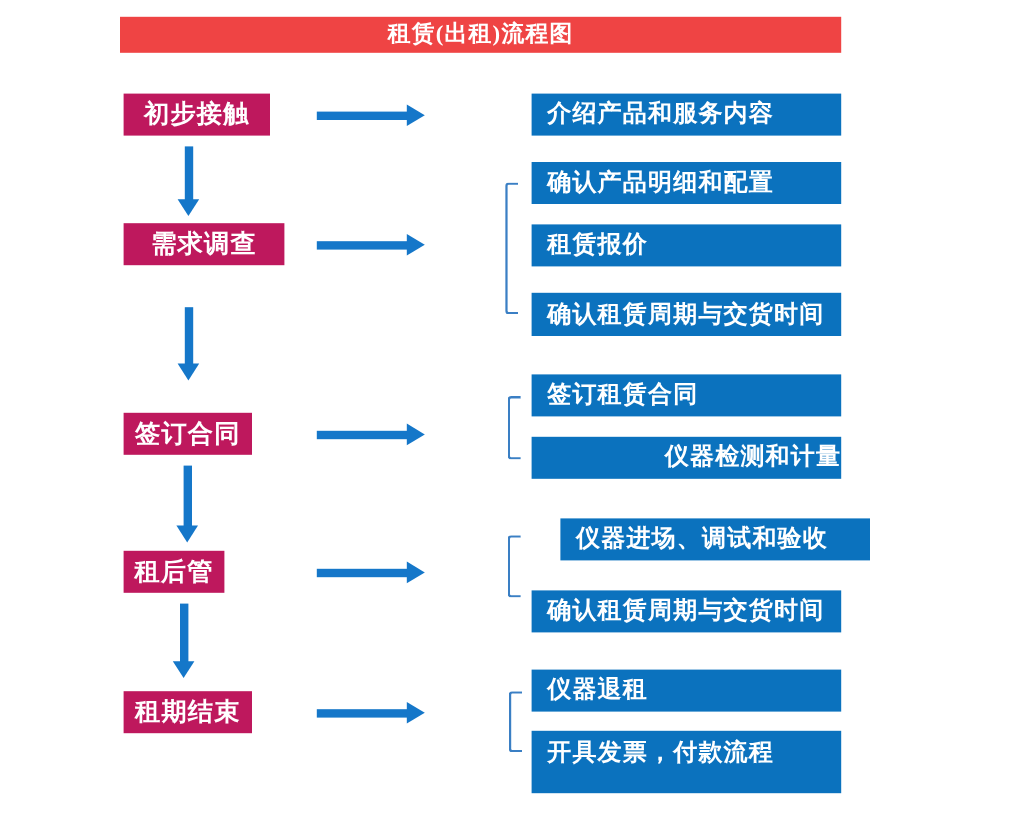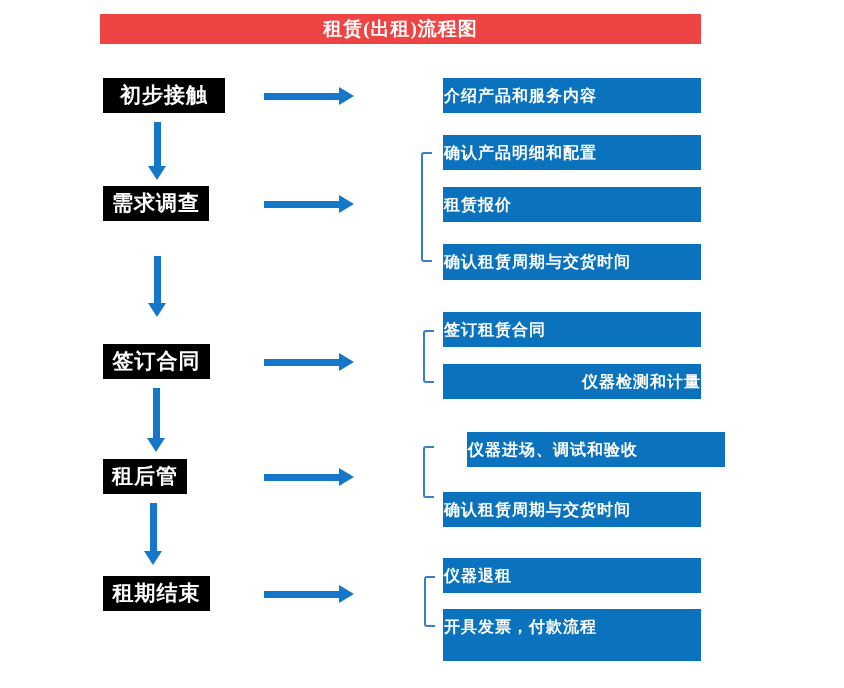--- a/index.html
+++ b/index.html
@@ -10,28 +10,28 @@
     font-family:"Liberation Serif","DejaVu Serif",serif;
     overflow:hidden;
   }
   .title-banner{
     position:absolute;left:100px;top:14px;width:601px;height:30px;
     background:#ef4444;color:#ffffff;
     font-weight:bold;font-size:19px;line-height:30px;text-align:center;
     letter-spacing:1px;
   }
   .lbox{
-    position:absolute;height:35px;background:#000000;color:#ffffff;
+    position:absolute;height:35px;background:#be185d;color:#ffffff;
     font-weight:bold;font-size:21px;line-height:35px;text-align:center;
     letter-spacing:1px;
   }
   .rbox{
     position:absolute;left:443px;width:258px;height:35px;background:#0b72be;color:#ffffff;
-    font-weight:bold;font-size:16px;line-height:35px;text-align:left;
-    padding-left:1px;box-sizing:border-box;letter-spacing:1px;white-space:nowrap;
+    font-weight:bold;font-size:20px;line-height:35px;text-align:left;
+    padding-left:13px;box-sizing:border-box;letter-spacing:1px;white-space:nowrap;
   }
   .harrow{position:absolute;width:90px;height:18px;}
   .harrow .shaft{position:absolute;left:0;top:6px;width:76px;height:7px;background:#1577c9;}
   .harrow .head{position:absolute;right:0;top:0;width:0;height:0;
     border-top:9px solid transparent;border-bottom:9px solid transparent;
     border-left:15px solid #1577c9;}
   .varrow{position:absolute;width:18px;}
   .varrow .shaft{position:absolute;left:6px;top:0;width:7px;background:#1577c9;}
   .varrow .head{position:absolute;left:0;bottom:0;width:0;height:0;
     border-left:9px solid transparent;border-right:9px solid transparent;
@@ -45,21 +45,21 @@
   }
 </style>
 </head>
 <body>
 
 <div class="canvas">
 
   <div class="title-banner">租赁(出租)流程图</div>
 
   <div class="lbox" style="left:103px;top:78px;width:122px;">初步接触</div>
-  <div class="lbox" style="left:103px;top:186px;width:106px;">需求调查</div>
+  <div class="lbox" style="left:103px;top:186px;width:134px;">需求调查</div>
   <div class="lbox" style="left:103px;top:344px;width:107px;">签订合同</div>
   <div class="lbox" style="left:103px;top:459px;width:84px;">租后管理</div>
   <div class="lbox" style="left:103px;top:576px;width:107px;">租期结束</div>
 
   <div class="varrow" style="left:148px;top:122px;height:58px;">
     <div class="shaft" style="height:45px;"></div>
     <div class="head"></div>
   </div>
   <div class="varrow" style="left:148px;top:256px;height:61px;">
     <div class="shaft" style="height:48px;"></div>

